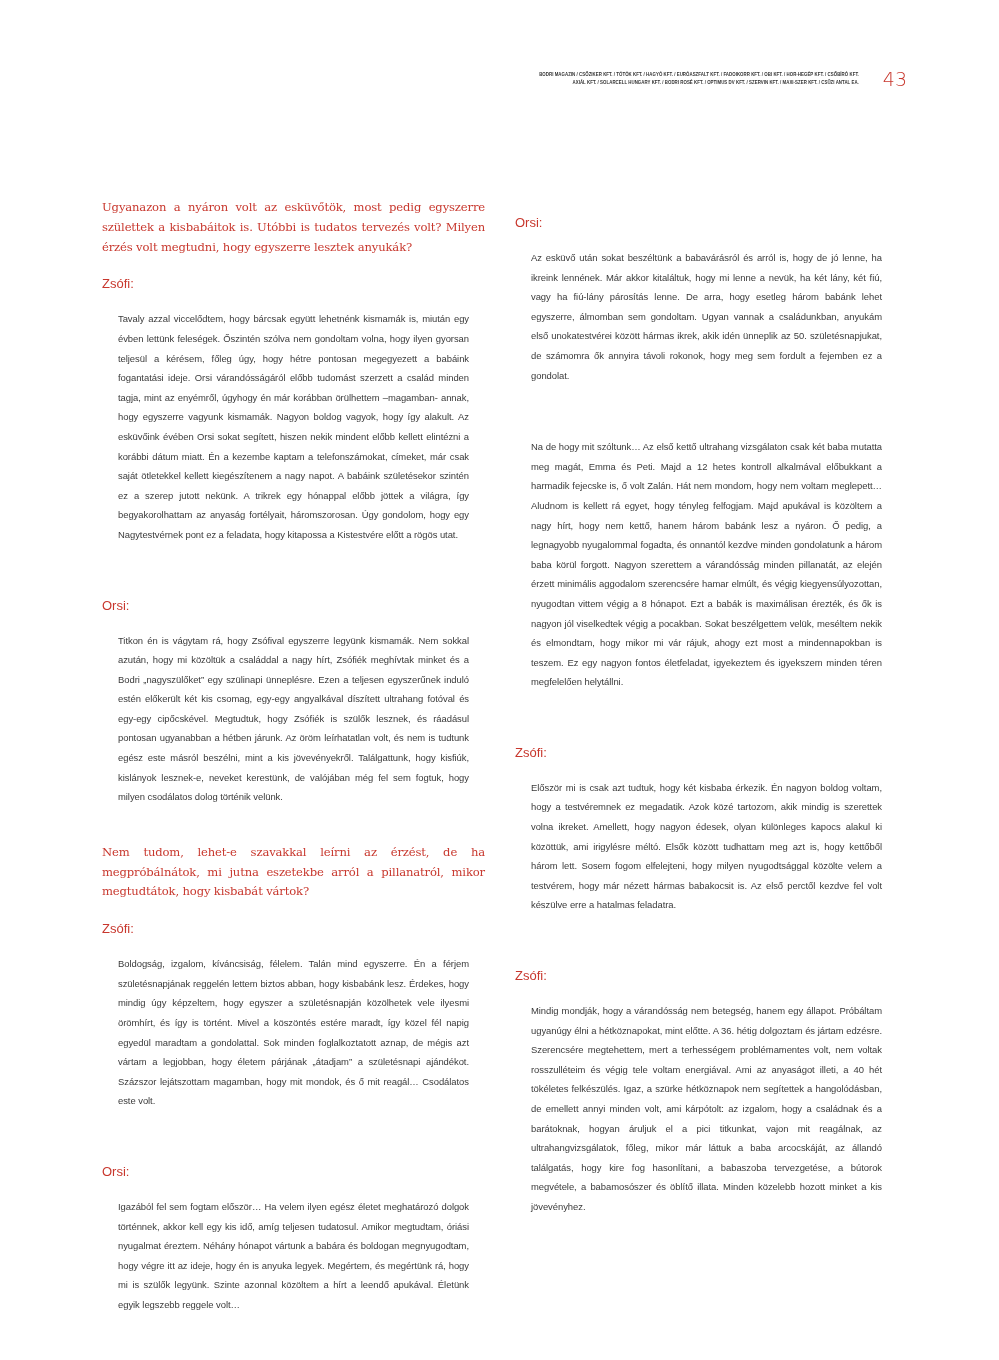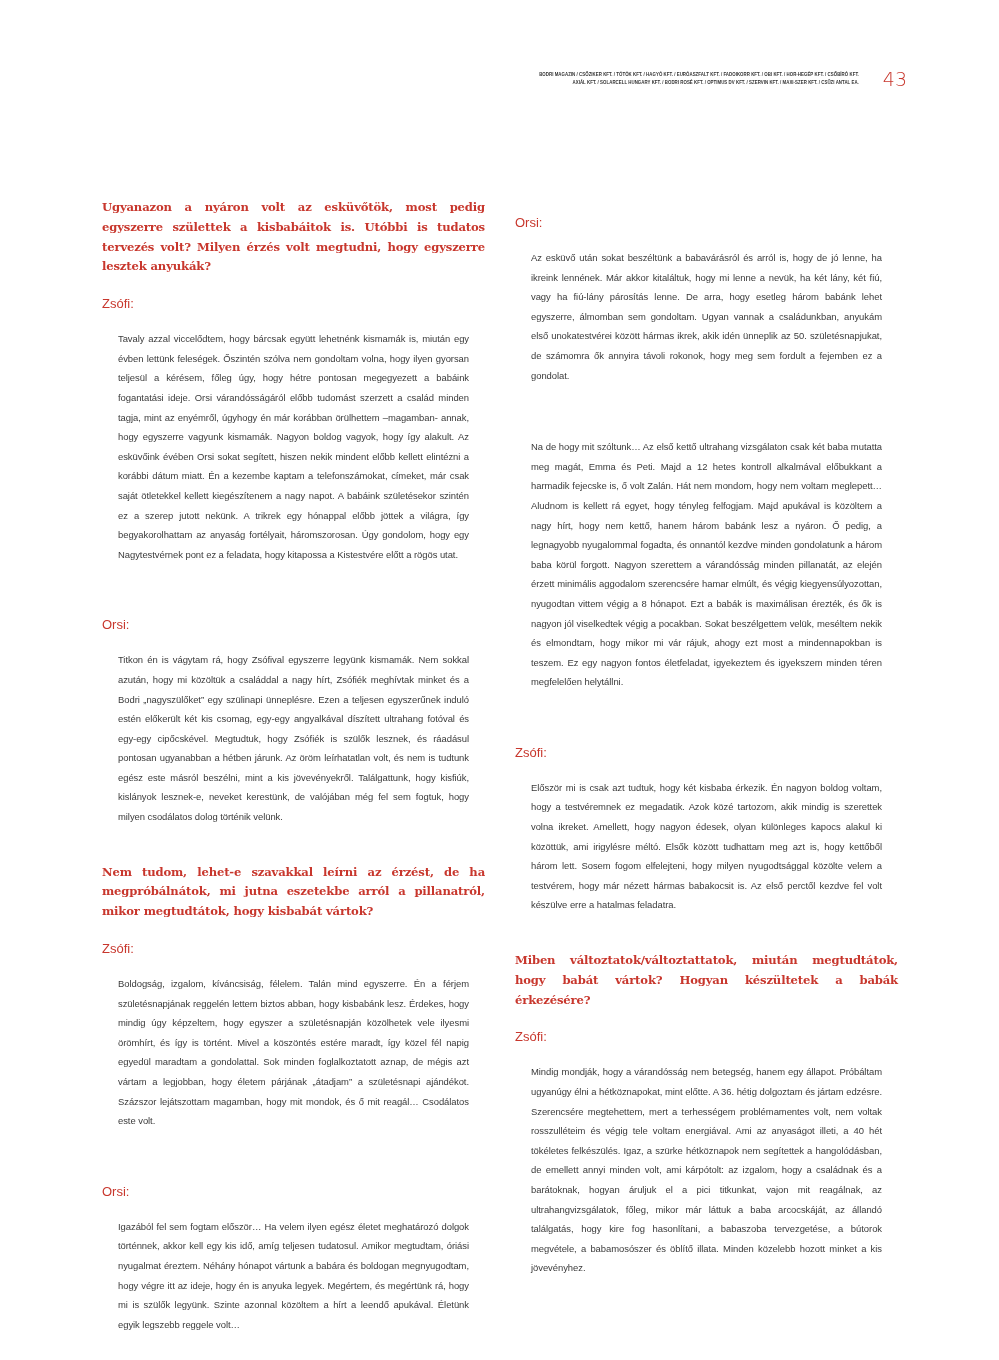--- a/index.html
+++ b/index.html
@@ -3,21 +3,21 @@
 <meta charset="utf-8">
 <style>
   html, body { margin: 0; padding: 0; background: #ffffff; }
   body { width: 999px; height: 1360px; position: relative; overflow: hidden; font-family: "DejaVu Sans", sans-serif; }
   .header { position: absolute; top: 70px; right: 92px; display: flex; align-items: flex-start; gap: 24px; }
   .sponsors { text-align: right; font-family: "Liberation Sans", sans-serif; font-size: 5.6px; line-height: 8px; color: #333; letter-spacing: 0.05px; text-transform: uppercase; font-weight: bold; transform: scaleX(0.78); transform-origin: right top; white-space: nowrap; }
   .page-number { font-family: "DejaVu Sans", sans-serif; font-size: 19px; color: #c8372d; line-height: 20px; margin-top: -1px; font-weight: 300; }
   .column { position: absolute; top: 198px; width: 383px; }
   .col-left { left: 102px; }
   .col-right { left: 515px; }
-  .question { font-family: "DejaVu Serif", serif; font-weight: bold; color: #c8372d; font-size: 11.6px; line-height: 19.8px; text-align: justify; margin: 0 0 18px 0; letter-spacing: -0.15px; }
+  .question { font-family: "DejaVu Serif", serif; font-weight: normal; color: #c8372d; font-size: 11.6px; line-height: 19.8px; text-align: justify; margin: 0 0 18px 0; letter-spacing: -0.15px; }
   .speaker { font-family: "Liberation Sans", sans-serif; color: #c8372d; font-size: 13px; line-height: 18px; margin: 16px 0 2px 0; }
   .para { font-family: Liberation Sans, sans-serif; color: #3a3a3a; font-size: 9.45px; line-height: 19.6px; text-align: justify; margin: 16px; letter-spacing: -0.05px; }
   .gap-s { height: 20px; }
 </style>
 </head>
 <body>
 
 <div class="header">
   <div class="sponsors">
     <div>BODRI MAGAZIN / CSŐZIKER KFT. / TÖTÖK KFT. / HAGYÓ KFT. / EURÓASZFALT KFT. / FADOIKORR KFT. / OBI KFT. / HOR-HEGÉP KFT. / CSŐBÍRÓ KFT.</div>
@@ -44,16 +44,15 @@
 
 <div class="column col-right">
   <div class="speaker">Orsi:</div>
   <p class="para">Az esküvő után sokat beszéltünk a babavárásról és arról is, hogy de jó lenne, ha ikreink lennének. Már akkor kitaláltuk, hogy mi lenne a nevük, ha két lány, két fiú, vagy ha fiú-lány párosítás lenne. De arra, hogy esetleg három babánk lehet egyszerre, álmomban sem gondoltam. Ugyan vannak a családunkban, anyukám első unokatestvérei között hármas ikrek, akik idén ünneplik az 50. születésnapjukat, de számomra ők annyira távoli rokonok, hogy meg sem fordult a fejemben ez a gondolat.</p>
   <div class="gap-s"></div>
   <p class="para">Na de hogy mit szóltunk… Az első kettő ultrahang vizsgálaton csak két baba mutatta meg magát, Emma és Peti. Majd a 12 hetes kontroll alkalmával előbukkant a harmadik fejecske is, ő volt Zalán. Hát nem mondom, hogy nem voltam meglepett… Aludnom is kellett rá egyet, hogy tényleg felfogjam. Majd apukával is közöltem a nagy hírt, hogy nem kettő, hanem három babánk lesz a nyáron. Ő pedig, a legnagyobb nyugalommal fogadta, és onnantól kezdve minden gondolatunk a három baba körül forgott. Nagyon szerettem a várandósság minden pillanatát, az elején érzett minimális aggodalom szerencsére hamar elmúlt, és végig kiegyensúlyozottan, nyugodtan vittem végig a 8 hónapot. Ezt a babák is maximálisan érezték, és ők is nagyon jól viselkedtek végig a pocakban. Sokat beszélgettem velük, meséltem nekik és elmondtam, hogy mikor mi vár rájuk, ahogy ezt most a mindennapokban is teszem. Ez egy nagyon fontos életfeladat, igyekeztem és igyekszem minden téren megfelelően helytállni.</p>
   <div class="gap-s"></div>
   <div class="speaker">Zsófi:</div>
   <p class="para">Először mi is csak azt tudtuk, hogy két kisbaba érkezik. Én nagyon boldog voltam, hogy a testvéremnek ez megadatik. Azok közé tartozom, akik mindig is szerettek volna ikreket. Amellett, hogy nagyon édesek, olyan különleges kapocs alakul ki közöttük, ami irigylésre méltó. Elsők között tudhattam meg azt is, hogy kettőből három lett. Sosem fogom elfelejteni, hogy milyen nyugodtsággal közölte velem a testvérem, hogy már nézett hármas babakocsit is. Az első perctől kezdve fel volt készülve erre a hatalmas feladatra.</p>
   <div class="gap-s"></div>
-  <p class="question">Miben változtatok/változtattatok, miután megtudtátok, hogy babát vártok? Hogyan készültetek a babák érkezésére?</p>
   <div class="speaker">Zsófi:</div>
   <p class="para">Mindig mondják, hogy a várandósság nem betegség, hanem egy állapot. Próbáltam ugyanúgy élni a hétköznapokat, mint előtte. A 36. hétig dolgoztam és jártam edzésre. Szerencsére megtehettem, mert a terhességem problémamentes volt, nem voltak rosszulléteim és végig tele voltam energiával. Ami az anyaságot illeti, a 40 hét tökéletes felkészülés. Igaz, a szürke hétköznapok nem segítettek a hangolódásban, de emellett annyi minden volt, ami kárpótolt: az izgalom, hogy a családnak és a barátoknak, hogyan áruljuk el a pici titkunkat, vajon mit reagálnak, az ultrahangvizsgálatok, főleg, mikor már láttuk a baba arcocskáját, az állandó találgatás, hogy kire fog hasonlítani, a babaszoba tervezgetése, a bútorok megvétele, a babamosószer és öblítő illata. Minden közelebb hozott minket a kis jövevényhez.</p>
 </div>
 
 </body></html>

